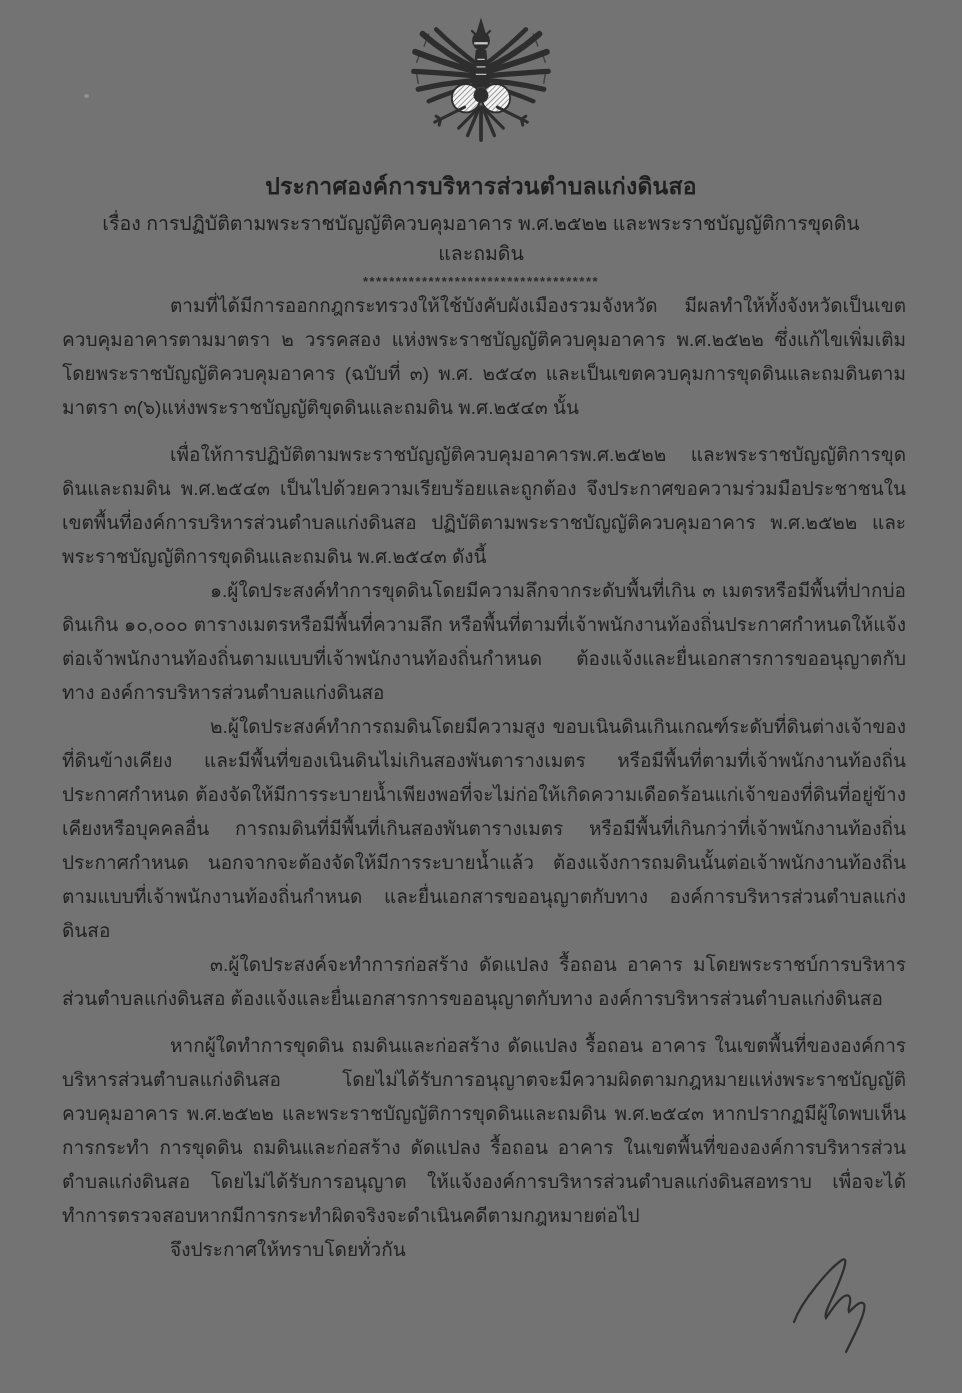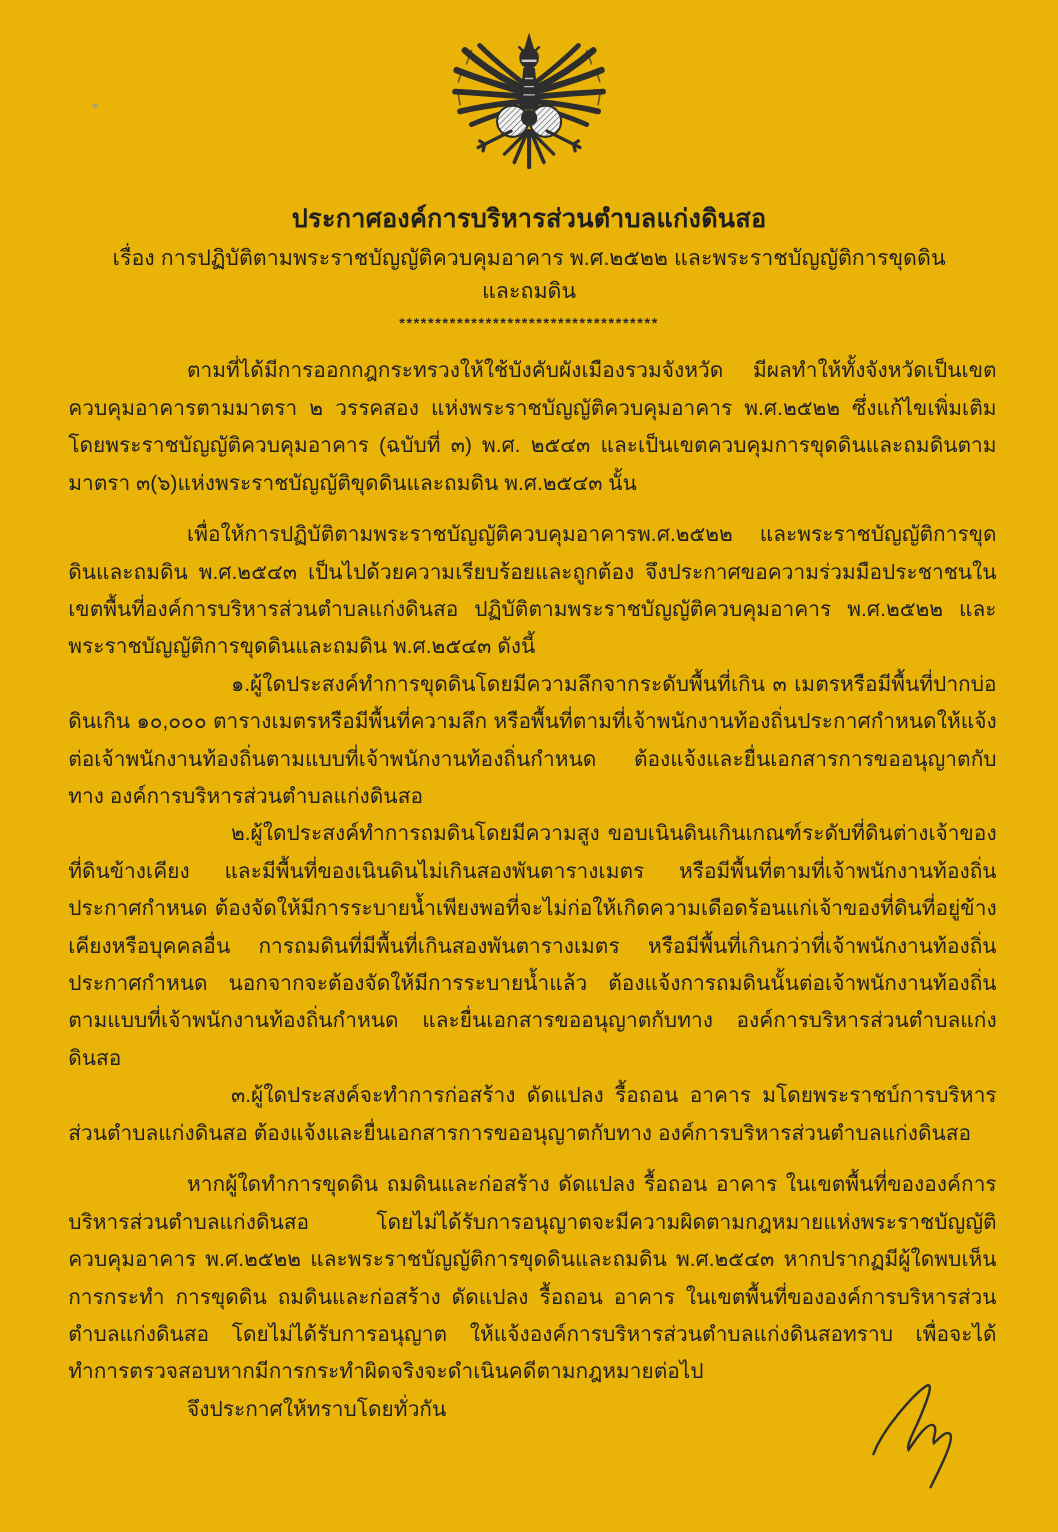--- a/index.html
+++ b/index.html
@@ -1,25 +1,25 @@
 <!DOCTYPE html>
 <html lang="th"><head>
 <meta charset="utf-8">
 <style>
   html,body{margin:0;padding:0;background:#e8e8e8;}
   .page{
     position:relative;
     width:962px;height:1393px;
     margin:0 auto;
-    background:#eab308;
+    background:#737373;
     color:#1f1f1f;
     font-family:"Liberation Sans", sans-serif;
     overflow:hidden;
     box-sizing:border-box;
-    padding-top:28px;
+    padding-top:16px;
   }
   .speck{position:absolute;left:84px;top:94px;width:5px;height:4px;background:#9a9a9a;border-radius:50%;opacity:.8;}
   .emblem-wrap{text-align:center;line-height:0;}
   .doc-title{
     text-align:center;font-size:23px;font-weight:bold;
     margin:10px 0 0 0;letter-spacing:.2px;
   }
   .subject{
     text-align:center;font-size:19.5px;line-height:30px;margin:4px 90px 0 90px;
   }
@@ -27,21 +27,21 @@
     text-align:center;font-size:13px;font-weight:bold;letter-spacing:1.5px;
     margin-top:6px;color:#2a2a2a;
   }
   .content{padding:0 56px 0 62px;}
   .para{
     font-size:19px;line-height:34px;text-align:justify;margin:0;
     color:#222;
   }
   .indent1{text-indent:108px;}
   .indent2{text-indent:148px;}
-  .mt-lg{margin-top:20px;}
+  .mt-lg{}
   .mt-md{margin-top:13px;}
   .bd{font-weight:normal;}
   .notice{text-indent:108px;}
   .date-line{
     font-size:19px;line-height:34px;margin:10px 0 0 390px;color:#222;
     white-space:nowrap;
   }
   .pen2{position:absolute;right:68px;top:1246px;}
   svg .ink{stroke:#2e2e2e;fill:none;stroke-linecap:round;}
 </style>

